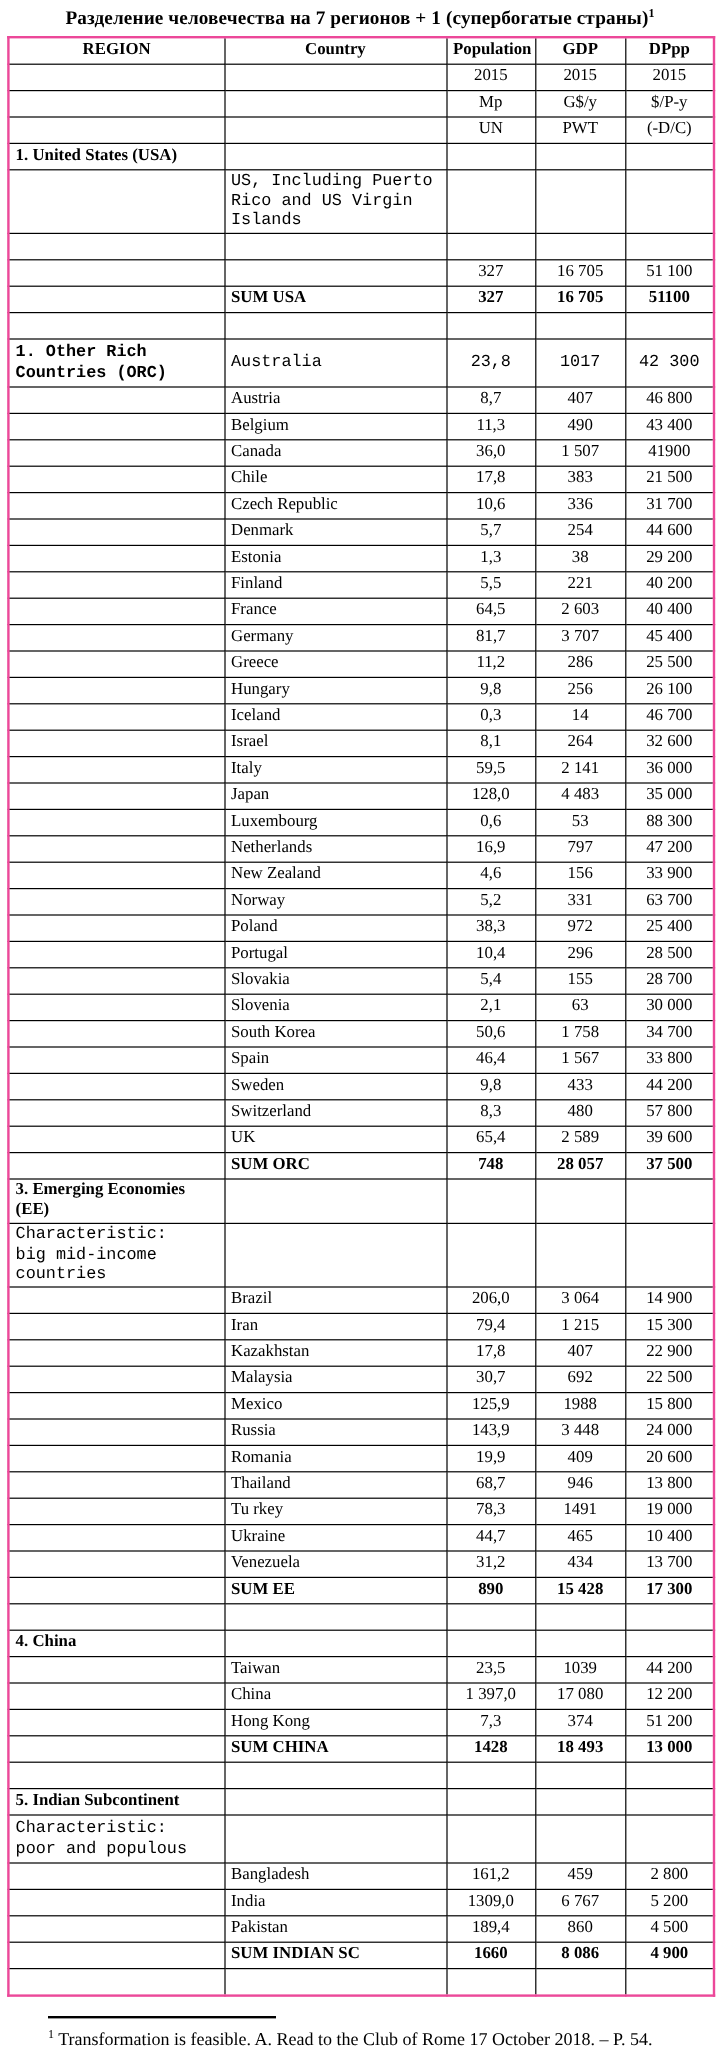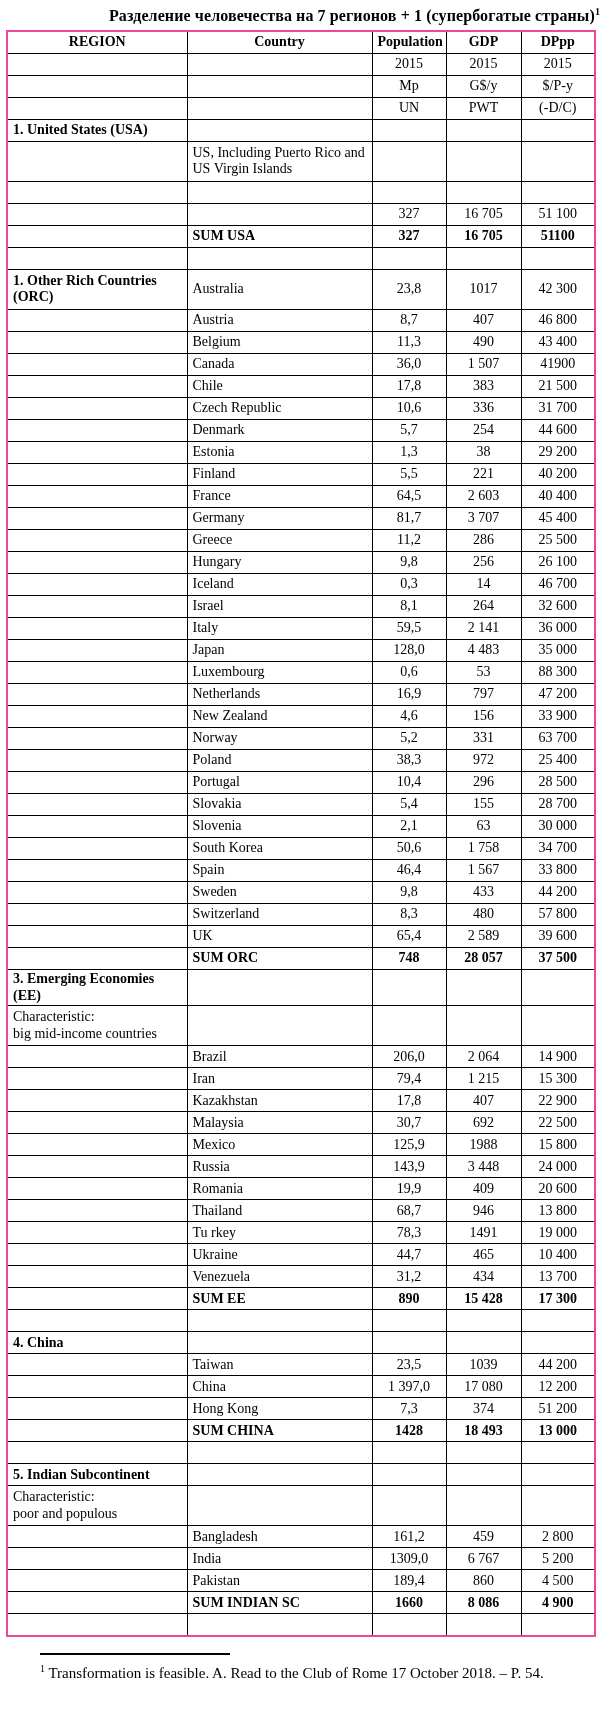--- a/index.html
+++ b/index.html
@@ -10,21 +10,21 @@
     font-family: "Liberation Serif", "DejaVu Serif", serif;
   }
   .page {
     position: relative;
     width: 600px;
     height: 1710px;
     background: #ffffff;
     overflow: hidden;
   }
   .title {
-    text-align: right;
+    text-align: center;
     font-weight: bold;
     font-size: 16px;
     padding-top: 6px;
     letter-spacing: 0.1px;
   }
   .title sup {
     font-size: 10px;
     font-weight: bold;
   }
   table.regions {
@@ -36,21 +36,21 @@
   }
   table.regions td {
     border: 1px solid #000000;
     font-size: 14px;
     line-height: 1.2;
     padding: 1px 5px;
     vertical-align: middle;
     overflow: hidden;
   }
   table.regions tr { height: 22px; }
-  table.regions tr.tall { height: 40px; }
+  table.regions tr.tall { height: 40px; font-family: Liberation Mono, monospace; }
   .c-region, .c-country {
     text-align: left;
     white-space: pre-line;
   }
   .c-num { text-align: center; }
   .b { font-weight: bold; }
   .ctr { text-align: center; }
   .footnote {
     margin: 16px 0 0 40px;
   }
@@ -380,21 +380,21 @@
 big mid-income countries</td>
           <td class="c-country"></td>
           <td class="c-num"></td>
           <td class="c-num"></td>
           <td class="c-num"></td>
         </tr>
         <tr>
           <td class="c-region"></td>
           <td class="c-country">Brazil</td>
           <td class="c-num">206,0</td>
-          <td class="c-num">2 064</td>
+          <td class="c-num">3 064</td>
           <td class="c-num">14 900</td>
         </tr>
         <tr>
           <td class="c-region"></td>
           <td class="c-country">Iran</td>
           <td class="c-num">79,4</td>
           <td class="c-num">1 215</td>
           <td class="c-num">15 300</td>
         </tr>
         <tr>

